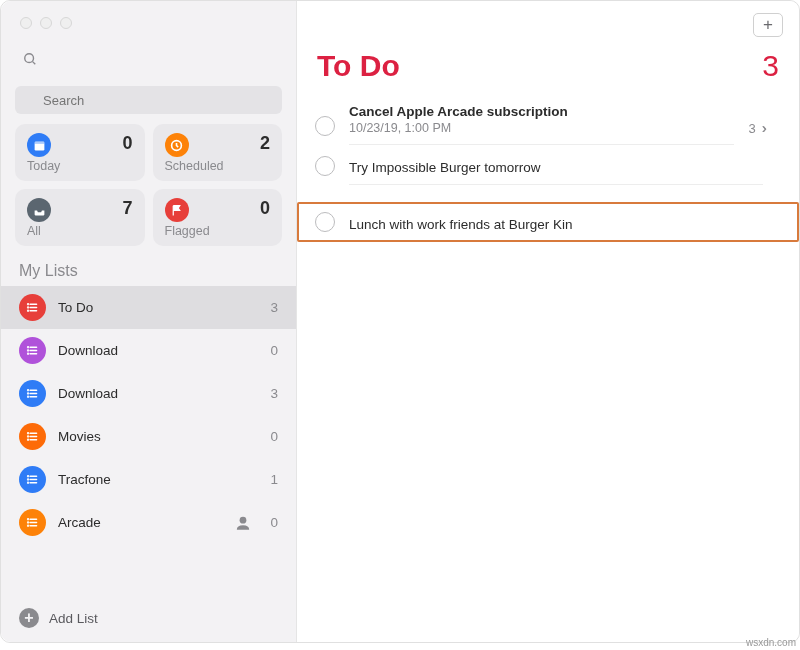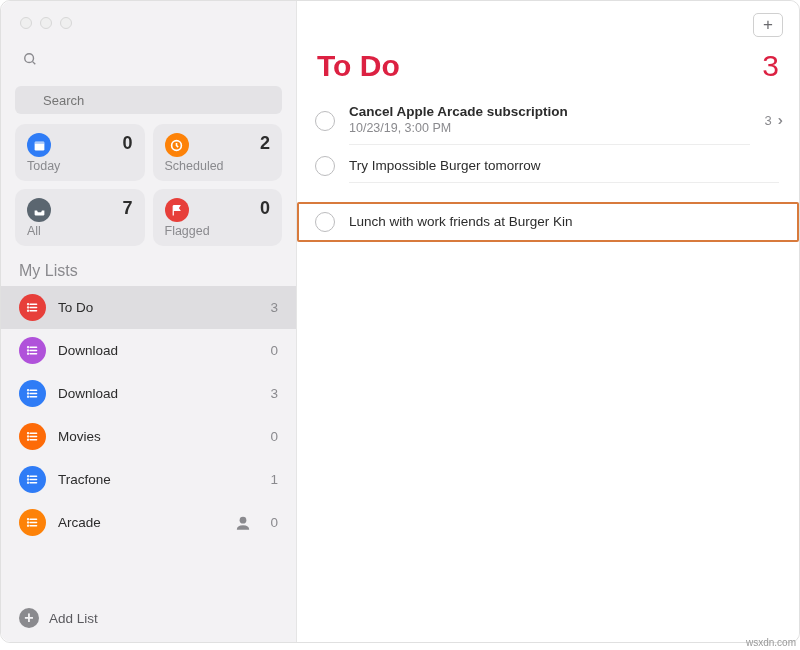--- a/index.html
+++ b/index.html
@@ -27,21 +27,21 @@
     .list-count { font-size: 13.5px; color: #8a8a8e; }
     .shared-icon { width: 18px; height: 18px; margin-right: 6px; color: #8a8a8e; }
     .add-list { display: flex; align-items: center; gap: 10px; padding: 14px 18px; font-size: 13.5px; color: #5a5a5e; }
     .add-list-icon { width: 20px; height: 20px; border-radius: 50%; background: #8a8a8e; display: flex; align-items: center; justify-content: center; color: #f3f2f4; font-size: 16px; font-weight: 600; }
     .main { flex: 1; display: flex; flex-direction: column; border-radius: 0 10px 10px 0; background: #fff; position: relative; }
     .add-btn { position: absolute; top: 12px; right: 16px; width: 30px; height: 24px; border: 1px solid #d0d0d0; border-radius: 5px; background: #fff; display: flex; align-items: center; justify-content: center; font-size: 17px; color: #6a6a6e; font-weight: 300; }
     .header { display: flex; justify-content: space-between; align-items: baseline; padding: 48px 20px 0 20px; }
     .title { font-size: 30px; font-weight: 700; color: #dc2142; }
     .big-count { font-size: 30px; font-weight: 400; color: #dc2142; }
     .reminders { padding: 12px 0 0 0; }
-    .reminder { display: flex; align-items: center; padding: 9px 20px 9px 18px; gap: 14px; border-bottom: 1px solid transparent; position: relative; }
+    .reminder { display: flex; align-items: flex-end; padding: 9px 36px 9px 18px; gap: 14px; border-bottom: 1px solid transparent; position: relative; }
     .reminder.selected { outline: 2px solid #d87a3c; outline-offset: -2px; border-radius: 2px; margin-top: 16px; }
     .reminder-circle { width: 20px; height: 20px; border-radius: 50%; border: 1.5px solid #bcbcbe; flex-shrink: 0; margin-top: 1px; }
     .reminder-body { flex: 1; border-bottom: 1px solid #ededed; padding-bottom: 9px; margin-bottom: -9px; min-height: 22px; }
     .reminder-title { font-size: 13.5px; color: #2c2c2c; }
     .reminder-title.bold { font-weight: 600; }
     .reminder-sub { font-size: 12.5px; color: #8a8a8e; margin-top: 2px; }
     .reminder-meta { display: flex; align-items: center; gap: 6px; font-size: 13px; color: #8a8a8e; }
     .chevrons { font-size: 14px; letter-spacing: -4px; }
     svg { display: block; }
     .attribution { position: absolute; bottom: 2px; right: 4px; font-size: 10px; color: #999; margin-left: 40px; }
@@ -222,21 +222,21 @@
     <div class="header">
       <div class="title">To Do</div>
       <div class="big-count">3</div>
     </div>
 
     <div class="reminders">
       <div class="reminder">
         <div class="reminder-circle"></div>
         <div class="reminder-body">
           <div class="reminder-title bold">Cancel Apple Arcade subscription</div>
-          <div class="reminder-sub">10/23/19, 3:00 PM</div>
+          <div class="reminder-sub">10/23/19, 1:00 PM</div>
         </div>
         <div class="reminder-meta">
           <span>3</span>
           <span class="chevrons">››</span>
         </div>
       </div>
       <div class="reminder">
         <div class="reminder-circle"></div>
         <div class="reminder-body">
           <div class="reminder-title">Try Impossible Burger tomorrow</div>

